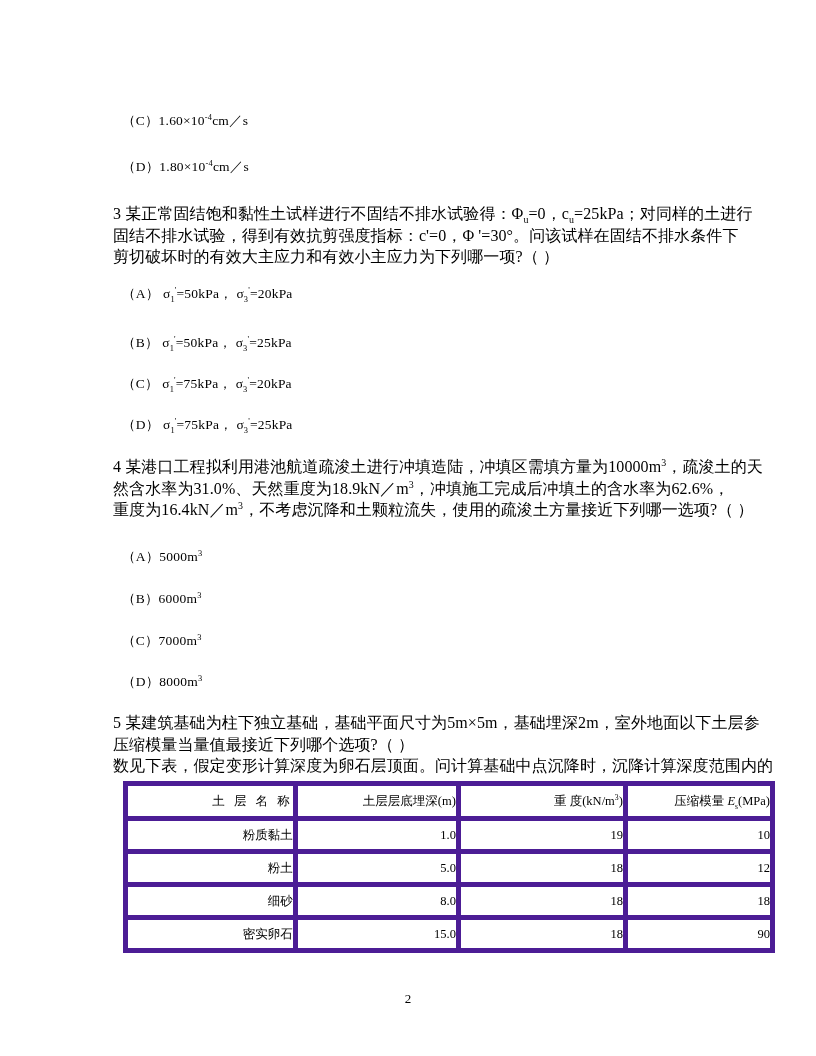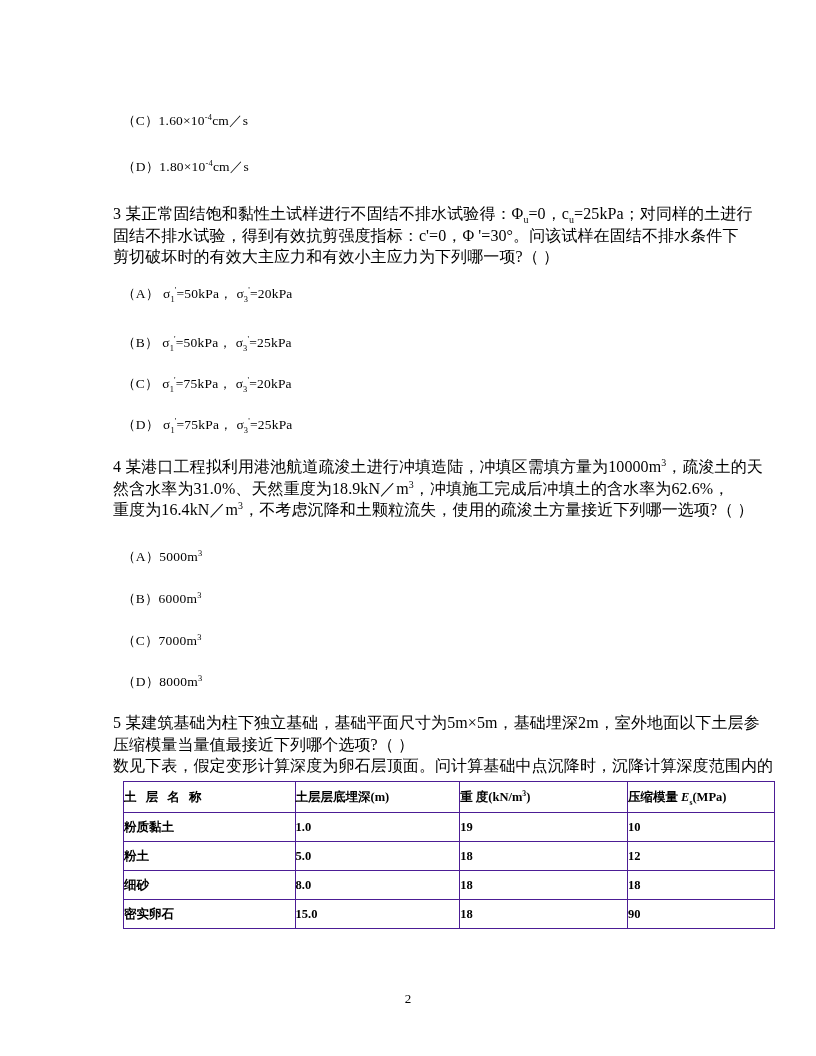--- a/index.html
+++ b/index.html
@@ -50,23 +50,23 @@
   
   .soil-table {
     position: absolute;
     left: 123px;
     top: 781px;
     width: 652px;
     border-collapse: collapse;
     font-size: 12.5px;
   }
   .soil-table td, .soil-table th {
-    border: 1px solid #4c1d95;
-    text-align: left;
-    font-weight: bold;
+    border: 5px solid #4c1d95;
+    text-align: right;
+    font-weight: normal;
     padding: 0;
     height: 28px;
     line-height: 28px;
   }
   .soil-table thead th { height: 30px; line-height: 30px; }
   .col-name  { width: 172px; }
   .col-depth { width: 165px; margin-left: 21px; }
   .col-gamma { width: 168px; }
   .col-es    { width: 147px; }
   .hdr-spaced { letter-spacing: 3px; }

